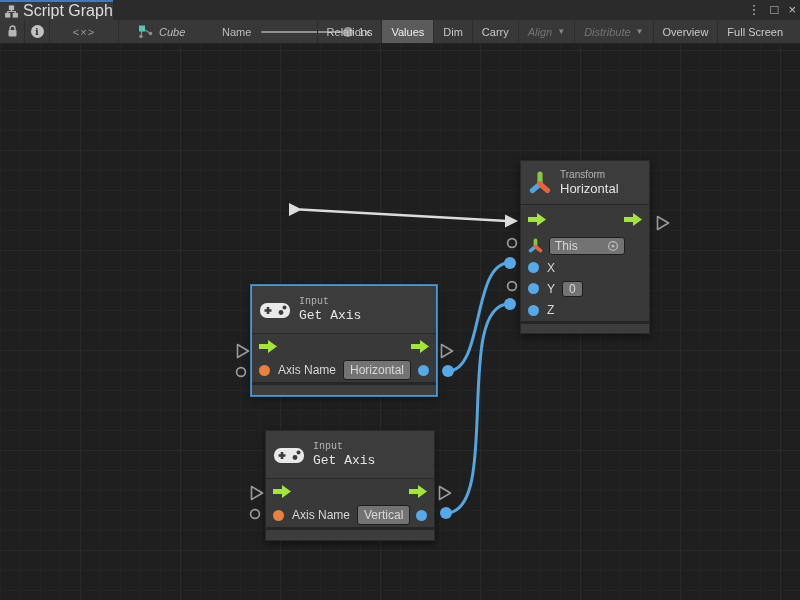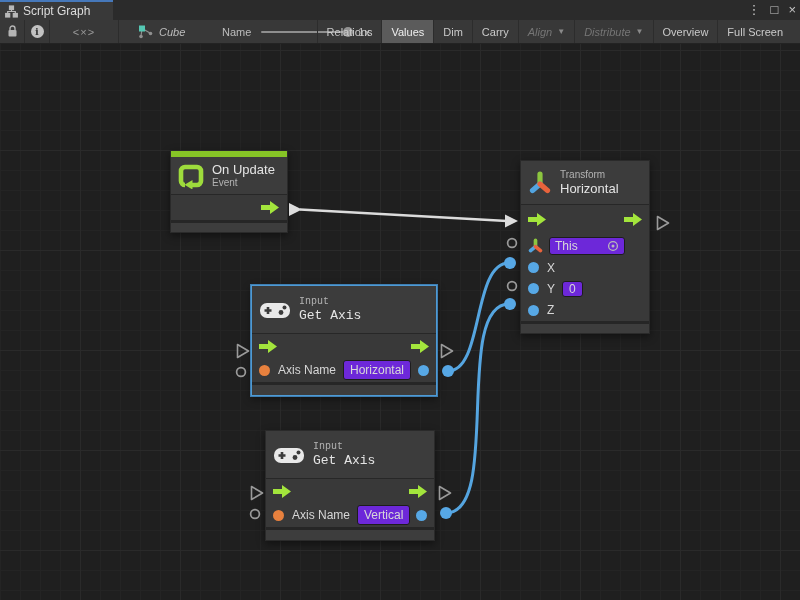--- a/index.html
+++ b/index.html
@@ -4,21 +4,21 @@
 <style>
   * { margin:0; padding:0; box-sizing:border-box; }
   html,body { width:800px; height:600px; overflow:hidden; background:#1f1f1f;
               font-family:"Liberation Sans","DejaVu Sans",sans-serif; }
   #window { position:relative; width:800px; height:600px; }
 
   
   #tabbar { position:absolute; top:0; left:0; width:800px; height:20px; background:#2b2b2b; }
   #tab { position:absolute; left:0; top:0; width:113px; height:20px; background:#393939;
          border-top:2px solid #4678ba; display:flex; align-items:center; padding-left:5px; gap:5px; }
-  #tab .tab-label { font-size:12px; color:#dddddd; white-space:nowrap; }
+  #tab .tab-label { font-size:16px; color:#dddddd; white-space:nowrap; }
   #win-controls { position:absolute; right:4px; top:0; height:20px; display:flex; align-items:center; gap:10px; }
   #win-controls span { color:#c4c4c4; font-size:13px; line-height:20px; cursor:default; }
 
   
   #toolbar { position:absolute; top:20px; left:0; width:800px; height:24px; background:#383838;
              border-bottom:1px solid #232323; font-size:11px; color:#c9c9c9; }
   .tbtn { position:absolute; top:0; height:23px; display:flex; align-items:center; justify-content:center;
           border-right:1px solid #2c2c2c; }
   #btn-lock   { left:0;   width:25px; }
   #btn-info   { left:25px; width:25px; }
@@ -57,21 +57,21 @@
   .node-cat  { font-size:10px; color:#b3b3b3; }
   .node-name { font-size:13px; color:#e4e4e4; }
   .node-body { border-top:1px solid #272727; background:#393939; }
   .node-footer { height:12px; background:#3d3d3d; border-top:3px solid #262626; }
   .row { display:flex; align-items:center; padding:0 7px; }
   .exec-row { justify-content:space-between; }
   .port-label { font-size:12px; color:#d6d6d6; margin-left:8px; }
   .dot { width:11px; height:11px; border-radius:50%; flex:0 0 auto; }
   .dot.blue { background:#57a8e6; }
   .dot.orange { background:#e8813e; }
-  .field { background:#6d28d9; border:1px solid #1d1d1d; border-radius:3px; color:#d8d8d8;
+  .field { background:#737373; border:1px solid #1d1d1d; border-radius:3px; color:#d8d8d8;
            font-size:12px; padding:2px 6px; display:flex; align-items:center; }
   .marker { position:absolute; z-index:2; }
 
   
   #node-onupdate { left:170px; top:106px; width:118px; }
   #node-onupdate .event-bar { height:6px; background:#86c426; }
   #node-onupdate .node-header { height:37px; }
   #node-onupdate .body-row { height:25px; display:flex; align-items:center; justify-content:flex-end; padding-right:8px; }
 
   #node-translate { left:520px; top:116px; width:130px; }
@@ -170,41 +170,20 @@
           <span>Overview</span>
         </div>
       <div class="rbtn">
           <span>Full Screen</span>
         </div>
     </div>
   </div>
 
   <div id="canvas">
 
-    <div class="node" id="node-onupdate">
-      <div class="event-bar"></div>
-      <div class="node-header">
-        <svg width="26" height="26" viewBox="0 0 26 26">
-          <path d="M7 22 H7 a4 4 0 0 1 -4 -4 V8 a4 4 0 0 1 4 -4 H19 a4 4 0 0 1 4 4 V18 a4 4 0 0 1 -4 4 H14" fill="none" stroke="#9edc3c" stroke-width="4.6" stroke-linejoin="round"></path>
-          <polygon points="14.5,17 14.5,26.5 6.5,21.8" fill="#9edc3c"></polygon>
-        </svg>
-        <div class="node-titles">
-          <span class="node-name">On Update</span>
-          <span class="node-cat">Event</span>
-        </div>
-      </div>
-      <div class="node-body">
-        <div class="body-row">
-          <svg width="18" height="13" viewBox="0 0 18 13">
-            <polygon points="0,4 9,4 9,0 18,6.5 9,13 9,9 0,9" fill="#a3e53c"></polygon>
-          </svg>
-        </div>
-      </div>
-      <div class="node-footer"></div>
-    </div>
 
     <div class="node" id="node-translate">
       <div class="node-header">
         <svg width="24" height="28" viewBox="0 0 24 28">
           <g stroke-linecap="round" stroke-width="5.2" fill="none">
             <path d="M12 14 V5" stroke="#8cc63f"></path>
             <path d="M12 15 L4.5 21.5" stroke="#52a4e0"></path>
             <path d="M12 15 L19.5 21.5" stroke="#e8633c"></path>
           </g>
         </svg>

